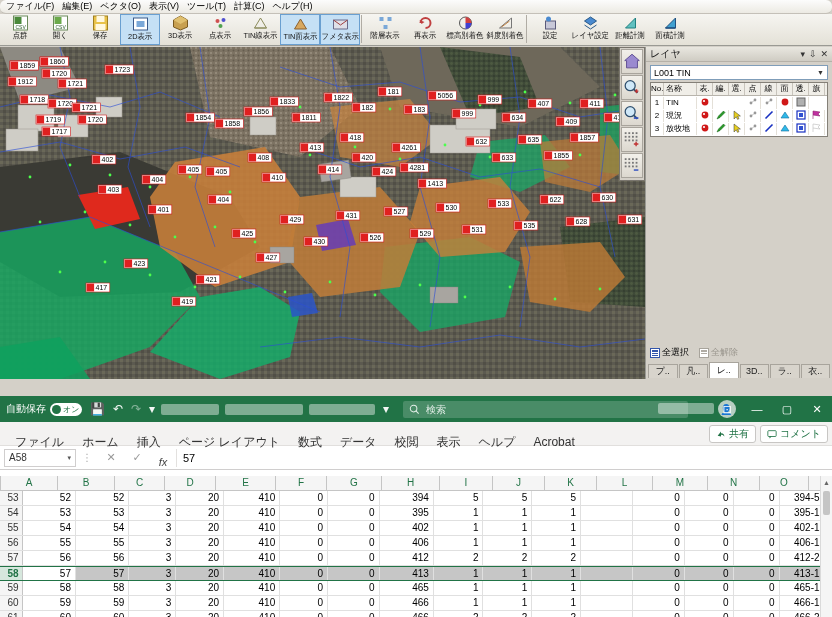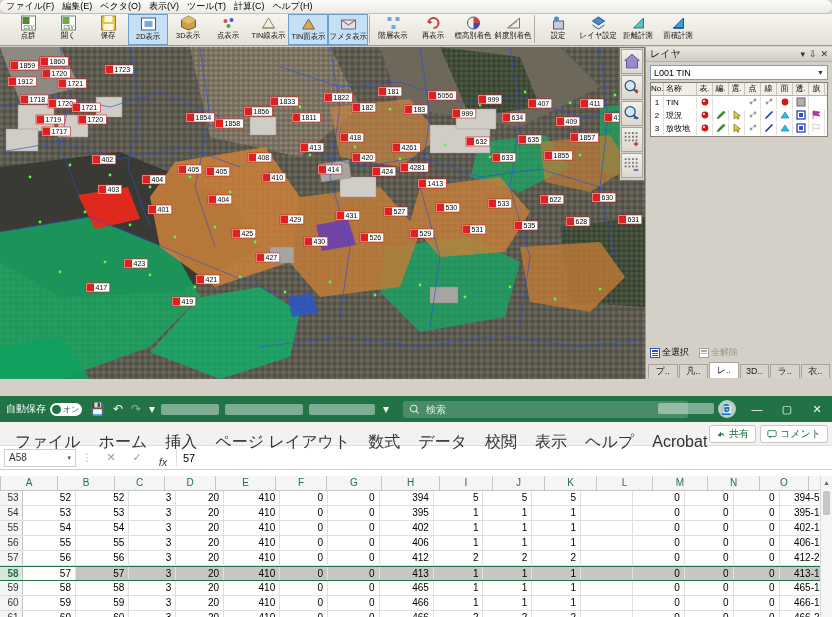--- a/index.html
+++ b/index.html
@@ -5,21 +5,21 @@
   * { box-sizing: border-box; margin: 0; padding: 0; }
   html, body { width: 832px; height: 617px; overflow: hidden; }
   body { font-family: "Liberation Sans", sans-serif; font-size: 11px; background: #fff; }
 
   
   .gis { position: absolute; left: 0; top: 0; width: 832px; height: 396px; background: #d4d0c8; }
 
   .gis-menubar { height: 14px; background: linear-gradient(#fcfcfc,#eceae3); display: flex; align-items: center; padding-left: 2px; border-bottom: 1px solid #c4c0b8; border-radius: 6px; }
   .gis-menubar .mi { font-size: 9px; color: #000; padding: 0 4px; line-height: 13px; white-space: nowrap; }
 
-  .gis-toolbar { height: 32px; background: linear-gradient(#f6f5f1,#e4e1d7); display: flex; align-items: flex-start; padding-left: 8px; border-bottom: 1px solid #9a9a94; position: relative; }
+  .gis-toolbar { height: 32px; background: linear-gradient(#f6f5f1,#e4e1d7); display: flex; align-items: flex-start; padding-left: 0; border-bottom: 1px solid #9a9a94; position: relative; }
   .tbtn { width: 40px; height: 31px; display: flex; flex-direction: column; align-items: center; justify-content: flex-start; padding-top: 1px; position: relative; }
   .tbtn.sel { background: #c5e0f5; border: 1px solid #6a9fd0; text-align: right; }
   .tbtn .ic { width: 17px; height: 16px; display: block; }
   .tbtn .lb { font-size: 8px; line-height: 9px; color: #111; white-space: nowrap; transform: scaleX(0.92); }
   .tsep { width: 3px; height: 28px; border-left: 1px solid #b0aca4; margin: 1px 1px 0 1px; }
 
   .gis-body { position: absolute; left: 0; top: 47px; width: 832px; height: 332px; }
 
   
   .map { position: absolute; left: 0; top: 0; width: 645px; height: 332px; overflow: hidden; background: #4a4a42; }
@@ -68,21 +68,21 @@
   .x-qat .qicon.dim { opacity: 0.45; }
   .x-blur { height: 11px; border-radius: 2px; background: rgba(255,255,255,0.42); margin-left: 6px; }
   .x-search { position: absolute; left: 403px; top: 5px; width: 285px; height: 17px; background: rgba(255,255,255,0.18); border-radius: 2px; display: flex; align-items: center; padding-left: 6px; gap: 6px; }
   .x-search .ph { font-size: 10px; color: #e4efe9; }
   .x-userblur { position: absolute; right: 118px; top: 7px; width: 56px; height: 11px; background: rgba(255,255,255,0.42); border-radius: 2px; }
   .x-avatar { position: absolute; right: 96px; top: 4px; width: 18px; height: 18px; border-radius: 50%; background: #b8cfc3; display: flex; align-items: center; justify-content: center; font-size: 10px; color: #2c5d45; }
   .x-wctl { position: absolute; right: 0; top: 0; height: 26px; display: flex; align-items: center; }
   .x-wctl div { width: 30px; text-align: center; color: #fff; font-size: 11px; }
 
   .x-ribbon { height: 24px; background: #f3f2f1; display: flex; align-items: center; padding-left: 6px; border-bottom: 1px solid #e1dfdd; position: relative; }
-  .x-tab { font-size: 16px; color: #333; padding: 0 9px; line-height: 22px; white-space: nowrap; margin-top: 16px; }
+  .x-tab { font-size: 12px; color: #333; padding: 0 9px; line-height: 22px; white-space: nowrap; margin-top: 16px; }
   .x-ribright { position: absolute; right: 4px; display: flex; gap: 4px; }
   .x-rbtn { border: 1px solid #c8c6c4; border-radius: 3px; height: 18px; display: flex; align-items: center; padding: 0 6px; gap: 3px; font-size: 10px; color: #217346; background: #fff; }
 
   .x-formula { height: 24px; background: #fff; display: flex; align-items: center; border-bottom: 1px solid #d0cece; }
   .x-namebox { width: 72px; height: 18px; margin-left: 4px; border: 1px solid #d0cece; display: flex; align-items: center; padding: 0 4px; font-size: 10px; color: #333; }
   .x-namebox .nb { flex: 1; }
   .x-namebox .ar { font-size: 7px; color: #555; }
   .x-fsep { color: #aaa; font-size: 10px; padding: 0 6px; }
   .x-fbtn { width: 26px; text-align: center; color: #999; font-size: 11px; }
   .x-fx { width: 26px; text-align: center; color: #444; font-size: 11px; font-style: italic; margin-top: 8px; }

